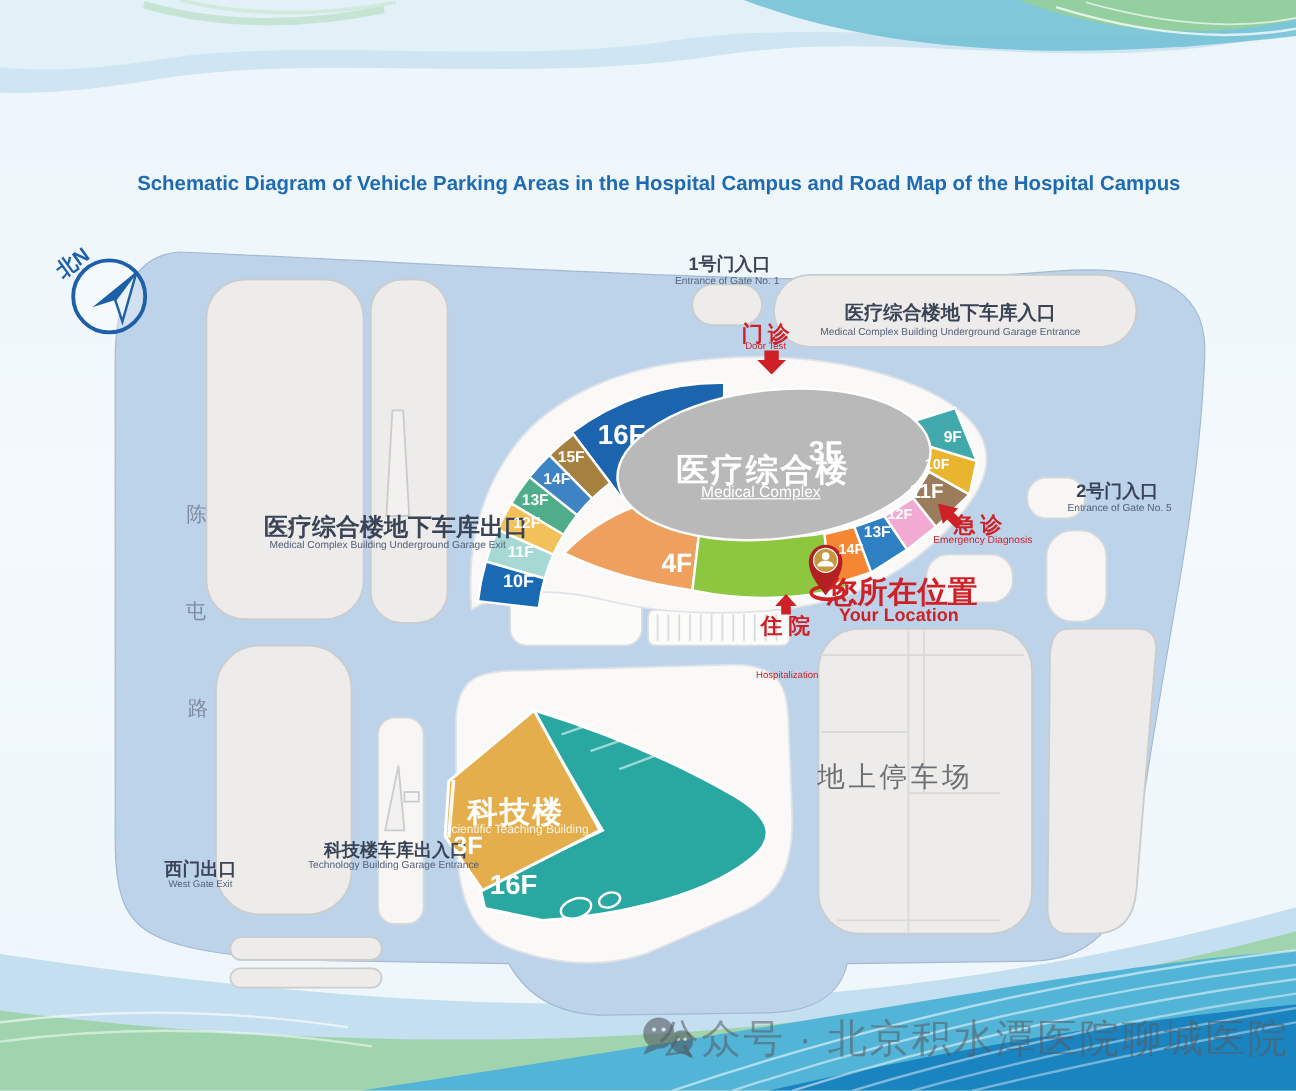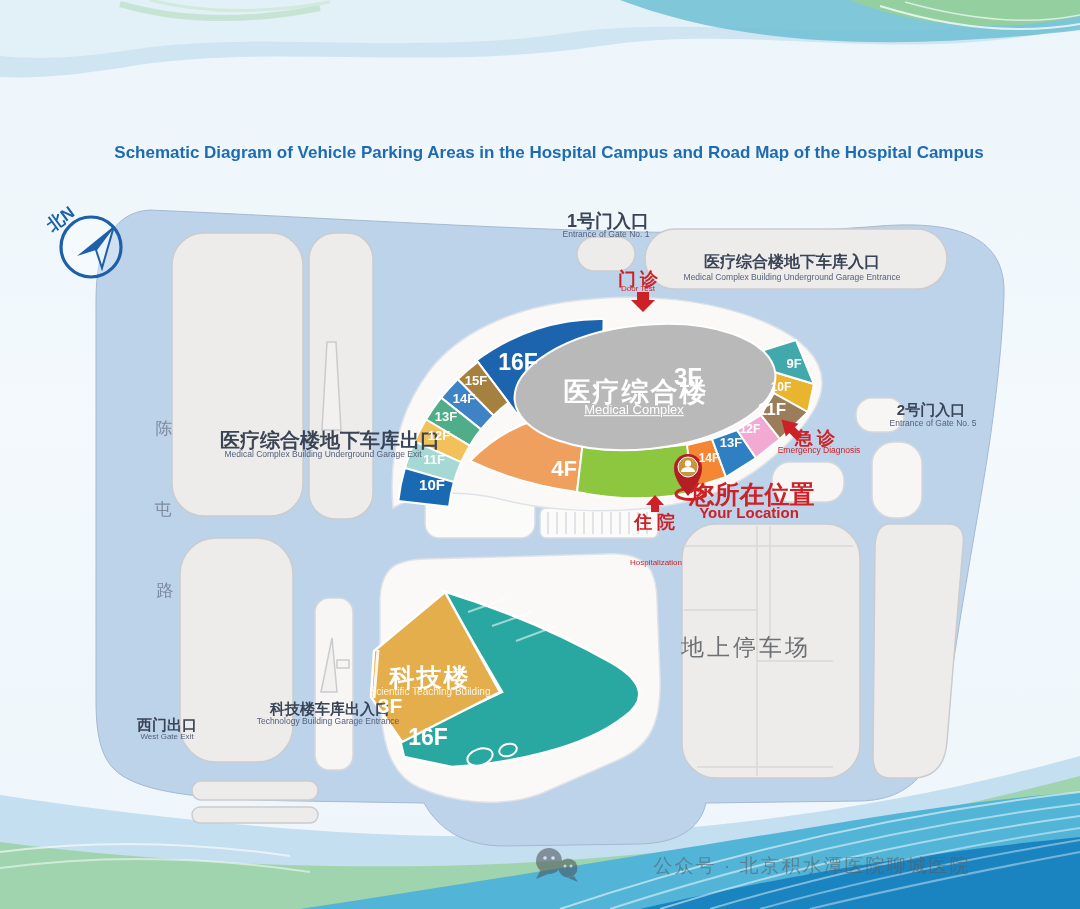--- a/index.html
+++ b/index.html
@@ -10,21 +10,21 @@
   .lbl{position:absolute;transform:translate(-50%,-50%);white-space:nowrap;line-height:1.05;text-align:center;}
   .b{font-weight:700;}
   .dark{color:#3a4456;}
   .endark{color:#55607a;}
   .red{color:#ce2127;}
   .white{color:#ffffff;}
   .gray{color:#6d7175;}
   .roadname{color:#7e8aa0;}
   .title-cn{color:#1b67b0;font-size:45px;font-weight:800;letter-spacing:2px;}
   .title-en{color:#1e6bb2;font-size:17px;font-weight:700;}
-  .wm{color:#565b61;opacity:.55;font-size:19px;letter-spacing:2px;}
+  .wm{color:#565b61;opacity:.55;font-size:33px;letter-spacing:2px;}
 </style>
 </head>
 <body>
 
 <div class="stage">
 
 <svg width="1080" height="909" viewBox="0 0 1080 909">
 
   <g>
     <path d="M0,0 H1080 V26 C900,68 760,22 600,46 C430,72 260,42 120,68 C80,74 40,79 0,77 Z" fill="#cfe5f2"></path>
@@ -176,21 +176,21 @@
     <path d="M574,876 L578,882 L568,878 Z" fill="#4a4f55"></path>
     <circle cx="545" cy="858" r="1.8" fill="#dfe7ee"></circle>
         <circle cx="553" cy="858" r="1.8" fill="#dfe7ee"></circle>
     <circle cx="565" cy="866" r="1.5" fill="#dfe7ee"></circle>
         <circle cx="571" cy="866" r="1.5" fill="#dfe7ee"></circle>
   </g>
 </svg>
 
 <div class="lbl title-en" style="left:549px;top:153px;">Schematic Diagram of Vehicle Parking Areas in the Hospital Campus and Road Map of the Hospital Campus</div>
 
-<div class="lbl dark b" style="left:608px;top:221px;font-size:18px;text-align:center;">1号门入口</div>
+<div class="lbl dark b" style="left:608px;top:221px;font-size:15px;text-align:center;">1号门入口</div>
 <div class="lbl endark" style="left:606px;top:234px;font-size:8.5px;">Entrance of Gate No. 1</div>
 
 <div class="lbl dark b" style="left:792px;top:262px;font-size:16px;">医疗综合楼地下车库入口</div>
 <div class="lbl endark" style="left:792px;top:277px;font-size:8.5px;">Medical Complex Building Underground Garage Entrance</div>
 
 <div class="lbl red b" style="left:640px;top:279px;font-size:18px;letter-spacing:4px;">门诊</div>
 <div class="lbl red" style="left:638px;top:289px;font-size:8px;">Door Test</div>
 
 <div class="lbl dark b" style="left:931px;top:410px;font-size:15px;">2号门入口</div>
 <div class="lbl endark" style="left:933px;top:423px;font-size:8.5px;">Entrance of Gate No. 5</div>

